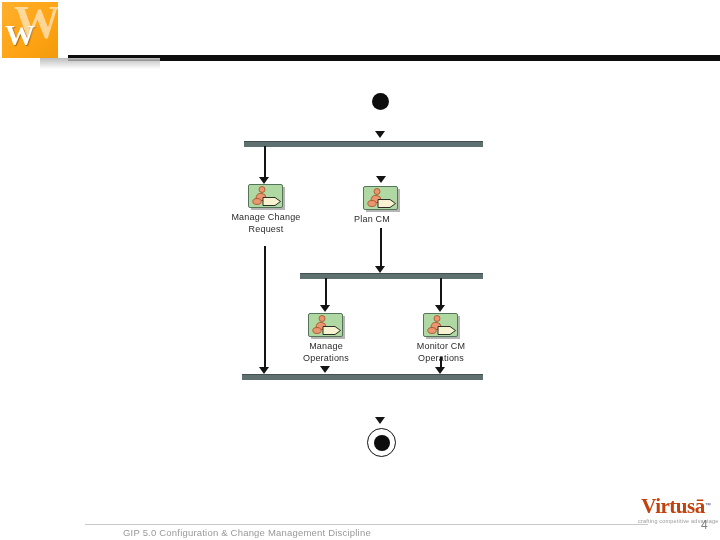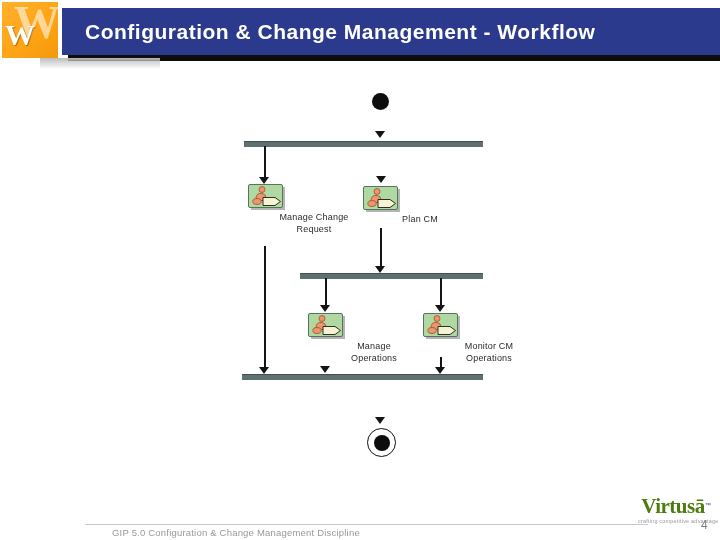--- a/index.html
+++ b/index.html
@@ -56,42 +56,39 @@
   #bar3{left:242px;top:374px;width:241px;}
   .cline{position:absolute;width:2px;background:#141414;}
   .ahead{
     position:absolute;width:0;height:0;
     border-left:5px solid transparent;border-right:5px solid transparent;
     border-top:7px solid #141414;
   }
   .act-icon{position:absolute;width:38px;height:27px;}
   .act-label{
     position:absolute;text-align:center;font-size:9px;line-height:11.5px;
-    color:#2b2b2b;letter-spacing:.2px;margin-left:48px;
+    color:#2b2b2b;letter-spacing:.2px;
   }
   
   .footer-line{position:absolute;left:85px;top:524px;width:563px;height:0;border-top:1px solid #c9c9c9;}
-  .footer-text{position:absolute;left:112px;top:527px;font-size:9.5px;color:#999999;letter-spacing:.2px;}
+  .footer-text{position:absolute;left:123px;top:527px;font-size:9.5px;color:#999999;letter-spacing:.2px;}
   .brand{position:absolute;left:638px;top:495px;width:76px;text-align:center;}
   .brand-name{
     font-family:"Liberation Serif",serif;font-weight:bold;font-size:21px;
-    color:#4d7c0f;line-height:22px;letter-spacing:-.5px;
+    color:#c2410c;line-height:22px;letter-spacing:-.5px;
   }
   .brand-tm{font-size:6px;color:#243A73;vertical-align:super;}
   .brand-tagline{font-size:5.5px;color:#9a9a9a;letter-spacing:.2px;margin-top:1px;white-space:nowrap;}
   .page-number{position:absolute;left:701px;top:518px;font-size:12px;color:#808080;}
 </style>
 </head>
 <body>
 
 <div class="slide">
 
-  <div class="header-bar">
-    <div class="header-title">Configuration &amp; Change Management - Workflow</div>
-  </div>
   <div class="header-shadow"></div>
   <div class="logo-shadow"></div>
   <div class="logo">
     <span class="w1">W</span>
     <span class="w2">W</span>
   </div>
 
   <div class="start-node"></div>
   <div class="ahead" style="left:375px;top:131px;"></div>
 

